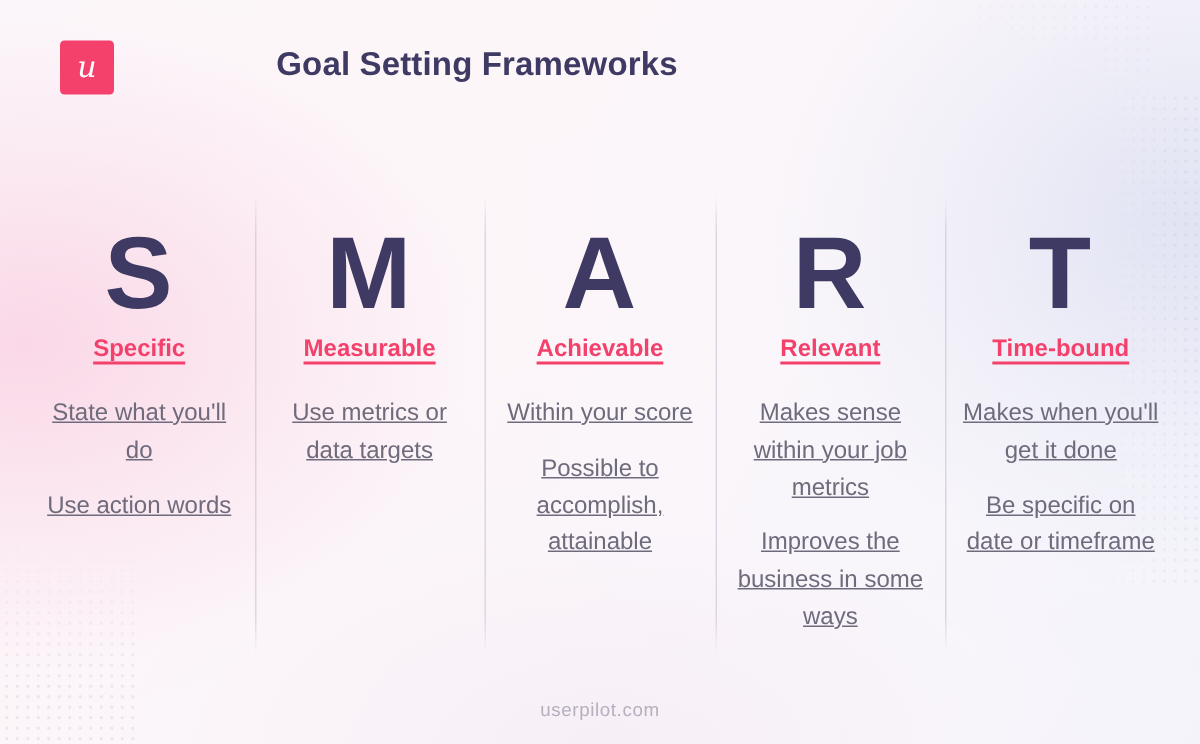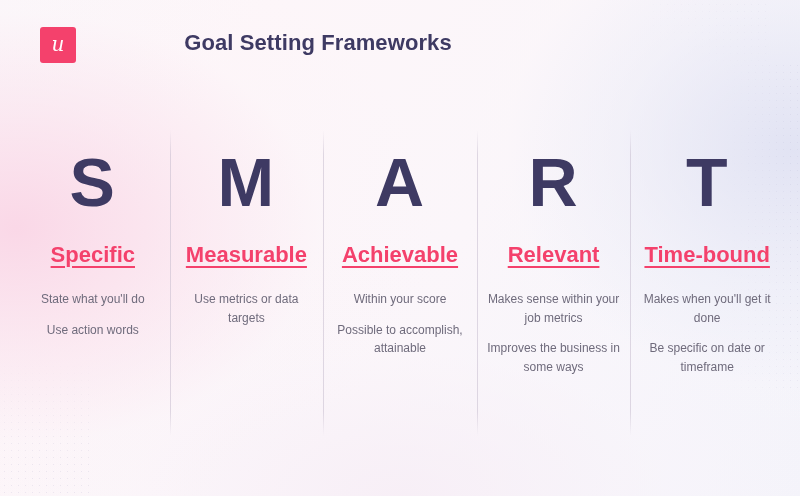--- a/index.html
+++ b/index.html
@@ -132,37 +132,38 @@
   }
   .letter {
     font-size: 68px;
     line-height: 1;
     font-weight: bold;
     color: #3e3a63;
     margin-top: 18px;
     letter-spacing: 1px;
   }
   .term {
-    margin-top: 26px;
-    font-size: 22px;
+    margin-top: 8px;
+    font-size: 16px;
     font-weight: bold;
     color: #f4416c;
     text-decoration: underline;
     text-underline-offset: 4px;
     text-decoration-thickness: 1.5px;
   }
   .lines {
     margin-top: 22px;
   }
   .line {
-    font-size: 12px;
+    font-size: 16px;
     line-height: 1.55;
     color: #6f6b7c;
     margin: 0 0 12px 0;
     padding: 0 4px;
+    text-decoration: underline;
   }
   .line:last-child { margin-bottom: 0; }
 
   
   .footer {
     position: absolute;
     left: 0;
     top: 466px;
     width: 800px;
     text-align: center;
@@ -228,14 +229,15 @@
       <div class="letter">T</div>
       <div class="term">Time-bound</div>
       <div class="lines">
         <p class="line">Makes when you'll get it done</p>
         <p class="line">Be specific on date or timeframe</p>
       </div>
     </div>
 
   </div>
 
+  <div class="footer">userpilot.com</div>
 
 </div>
 
 </body></html>

